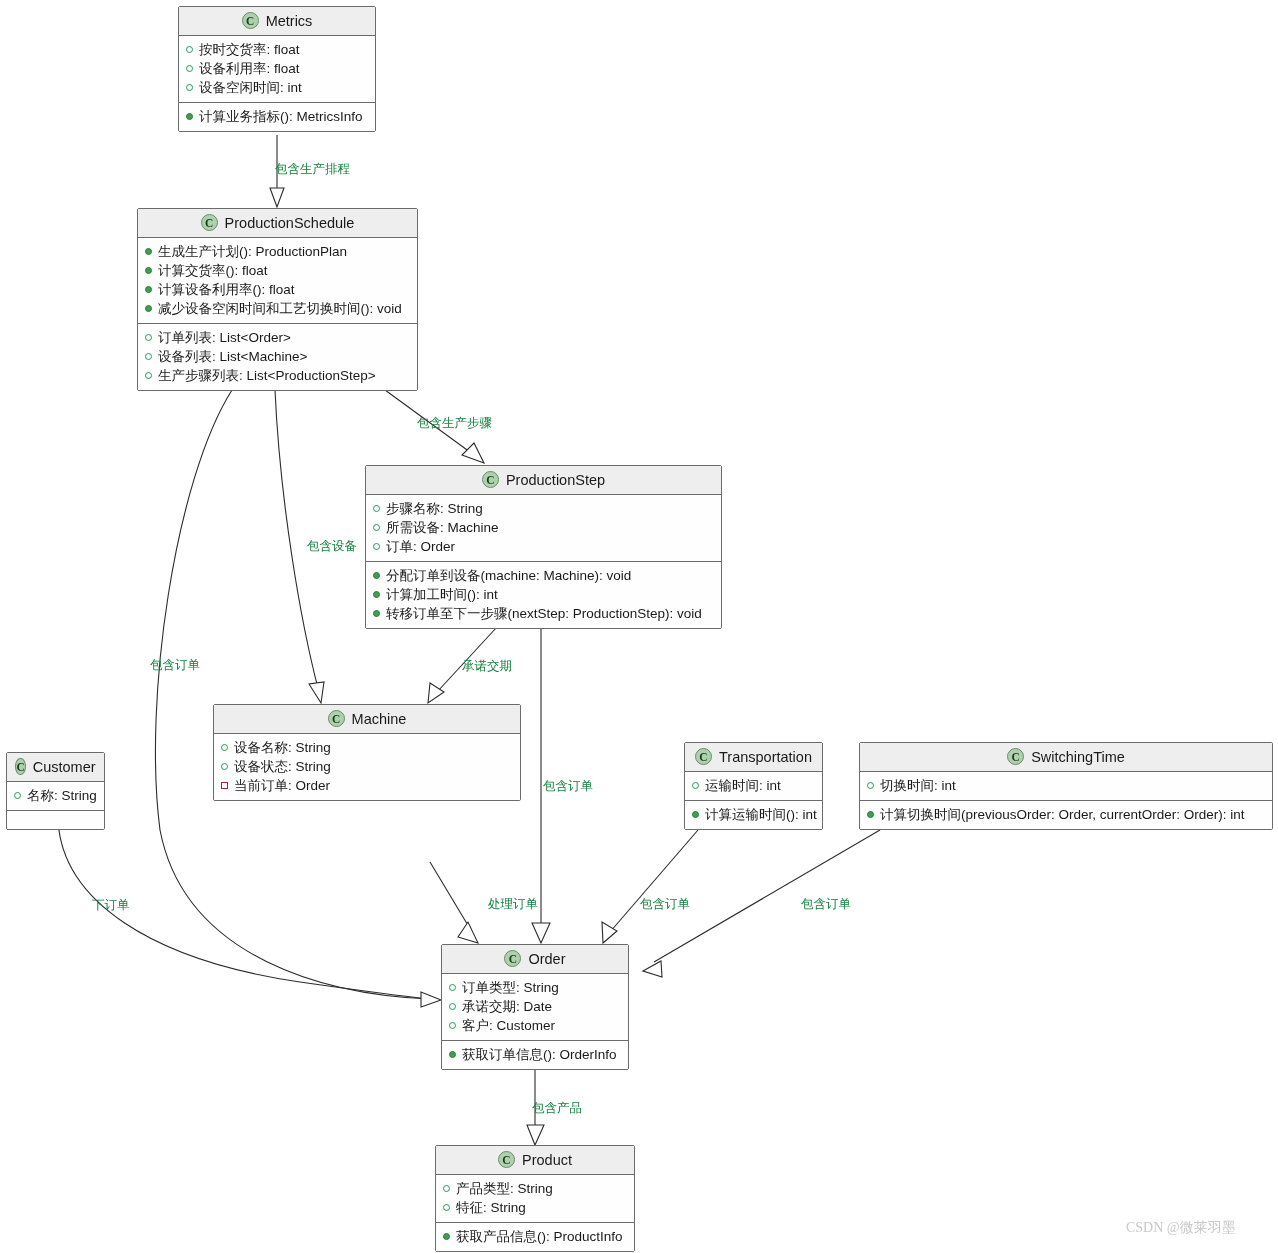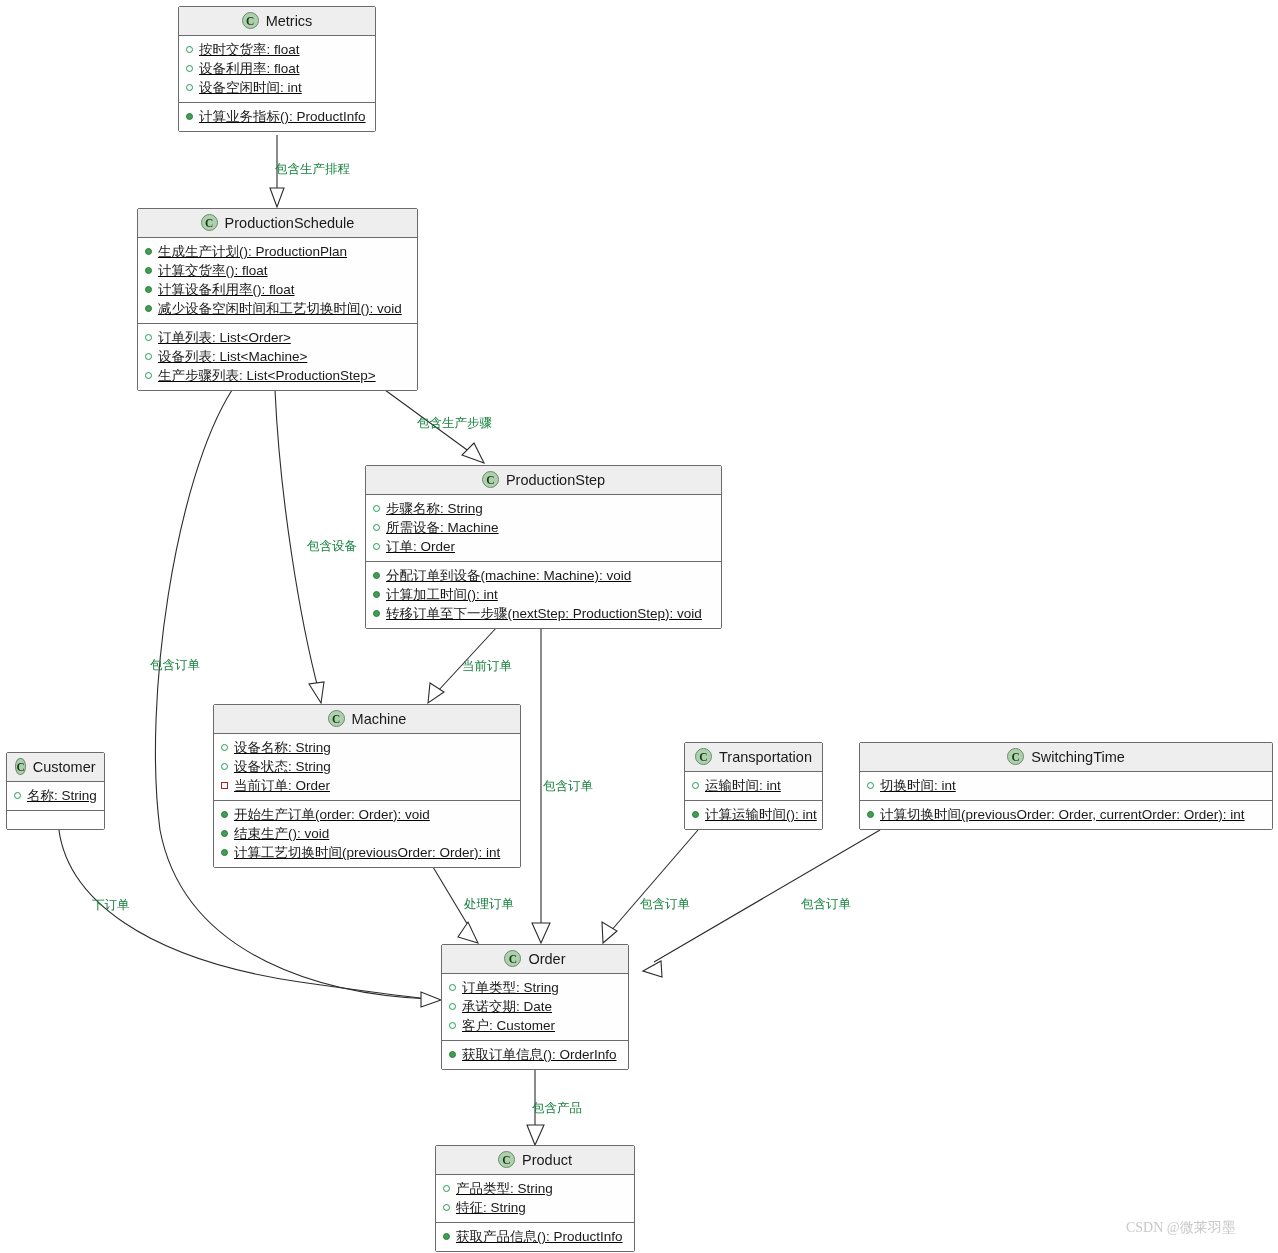--- a/index.html
+++ b/index.html
@@ -57,21 +57,20 @@
     color: #1d3a1d;
     font-size: 11.5px;
     font-weight: bold;
     text-align: center;
     font-family: "Liberation Serif", serif;
     box-sizing: border-box;
   }
   .cls-section {
     padding: 4px 7px 5px 7px;
     background: #fefefe;
-    text-decoration: underline;
   }
   .cls-section + .cls-section {
     border-top: 1px solid #6b6b6b;
   }
   .cls-section.empty {
     min-height: 10px;
     padding: 4px 7px;
   }
   .member {
     font-size: 13.5px;
@@ -179,21 +178,21 @@
             <span>设备利用率: float</span>
           </div>
           <div class="member">
             <span class="mark pub-field"></span>
             <span>设备空闲时间: int</span>
           </div>
         </div>
         <div class="cls-section">
           <div class="member">
             <span class="mark method"></span>
-            <span>计算业务指标(): ProductInfo</span>
+            <span>计算业务指标(): MetricsInfo</span>
           </div>
         </div>
       </div>
       <div class="uml-class" style="left: 137px; top: 208px; width: 281px;">
         <div class="cls-header">
           <span class="cls-badge">C</span>
           <span>ProductionSchedule</span>
         </div>
         <div class="cls-section">
           <div class="member">
@@ -272,34 +271,20 @@
             <span class="mark pub-field"></span>
             <span>设备名称: String</span>
           </div>
           <div class="member">
             <span class="mark pub-field"></span>
             <span>设备状态: String</span>
           </div>
           <div class="member">
             <span class="mark priv-field"></span>
             <span>当前订单: Order</span>
-          </div>
-        </div>
-        <div class="cls-section">
-          <div class="member">
-            <span class="mark method"></span>
-            <span>开始生产订单(order: Order): void</span>
-          </div>
-          <div class="member">
-            <span class="mark method"></span>
-            <span>结束生产(): void</span>
-          </div>
-          <div class="member">
-            <span class="mark method"></span>
-            <span>计算工艺切换时间(previousOrder: Order): int</span>
           </div>
         </div>
       </div>
       <div class="uml-class" style="left: 6px; top: 752px; width: 99px;">
         <div class="cls-header">
           <span class="cls-badge">C</span>
           <span>Customer</span>
         </div>
         <div class="cls-section">
           <div class="member">
@@ -392,23 +377,23 @@
             <span>获取产品信息(): ProductInfo</span>
           </div>
         </div>
       </div>
     </div>
   <div id="label-layer">
       <div class="edge-label" style="left: 275px; top: 161px;">包含生产排程</div>
       <div class="edge-label" style="left: 417px; top: 415px;">包含生产步骤</div>
       <div class="edge-label" style="left: 288px; top: 538px; margin-left: 19px;">包含设备</div>
       <div class="edge-label" style="left: 150px; top: 657px;">包含订单</div>
-      <div class="edge-label" style="left: 462px; top: 658px;">当前订单</div>
+      <div class="edge-label" style="left: 462px; top: 658px;">承诺交期</div>
       <div class="edge-label" style="left: 543px; top: 778px;">包含订单</div>
-      <div class="edge-label" style="left: 464px; top: 896px;">处理订单</div>
+      <div class="edge-label" style="left: 488px; top: 896px;">处理订单</div>
       <div class="edge-label" style="left: 640px; top: 896px;">包含订单</div>
       <div class="edge-label" style="left: 801px; top: 896px;">包含订单</div>
       <div class="edge-label" style="left: 92px; top: 897px;">下订单</div>
       <div class="edge-label" style="left: 532px; top: 1100px;">包含产品</div>
     </div>
 
   <div class="watermark" style="left:1126px; top:1219px;">CSDN @微莱羽墨</div>
 </div>
 
 </body></html>

